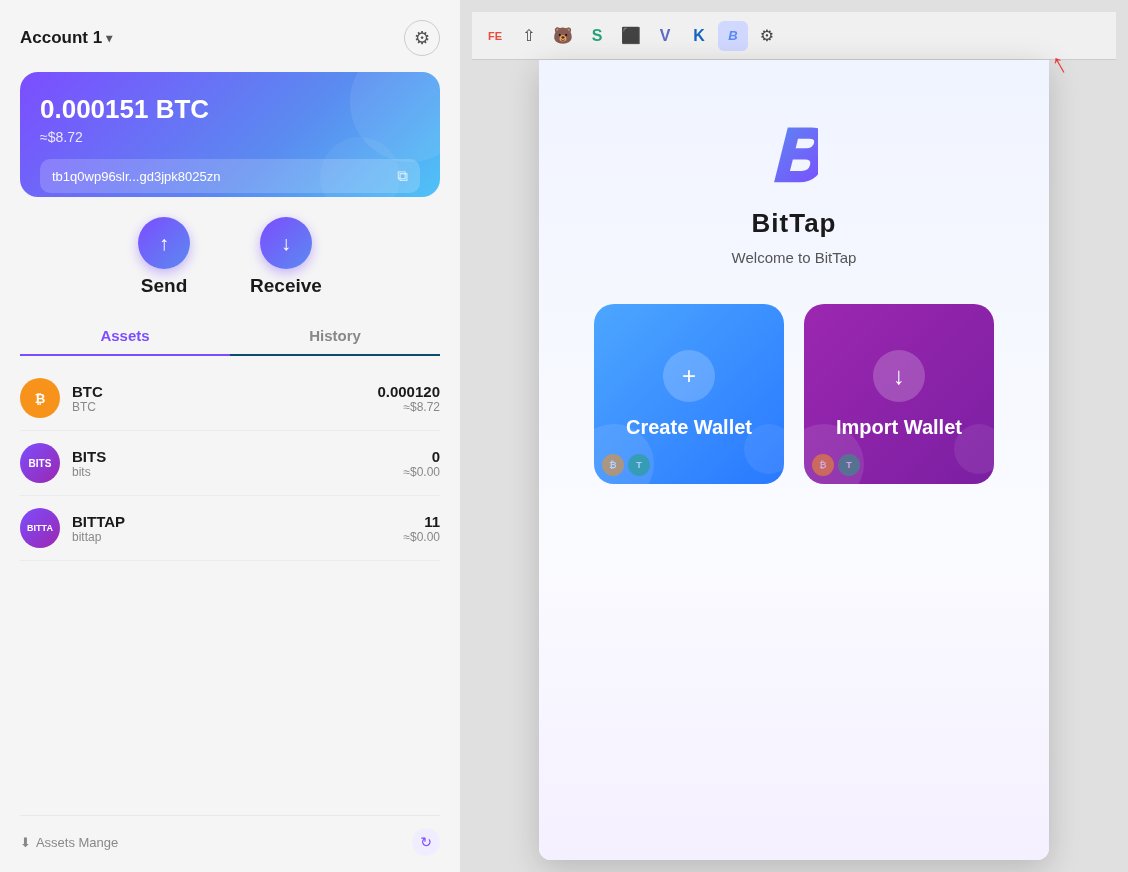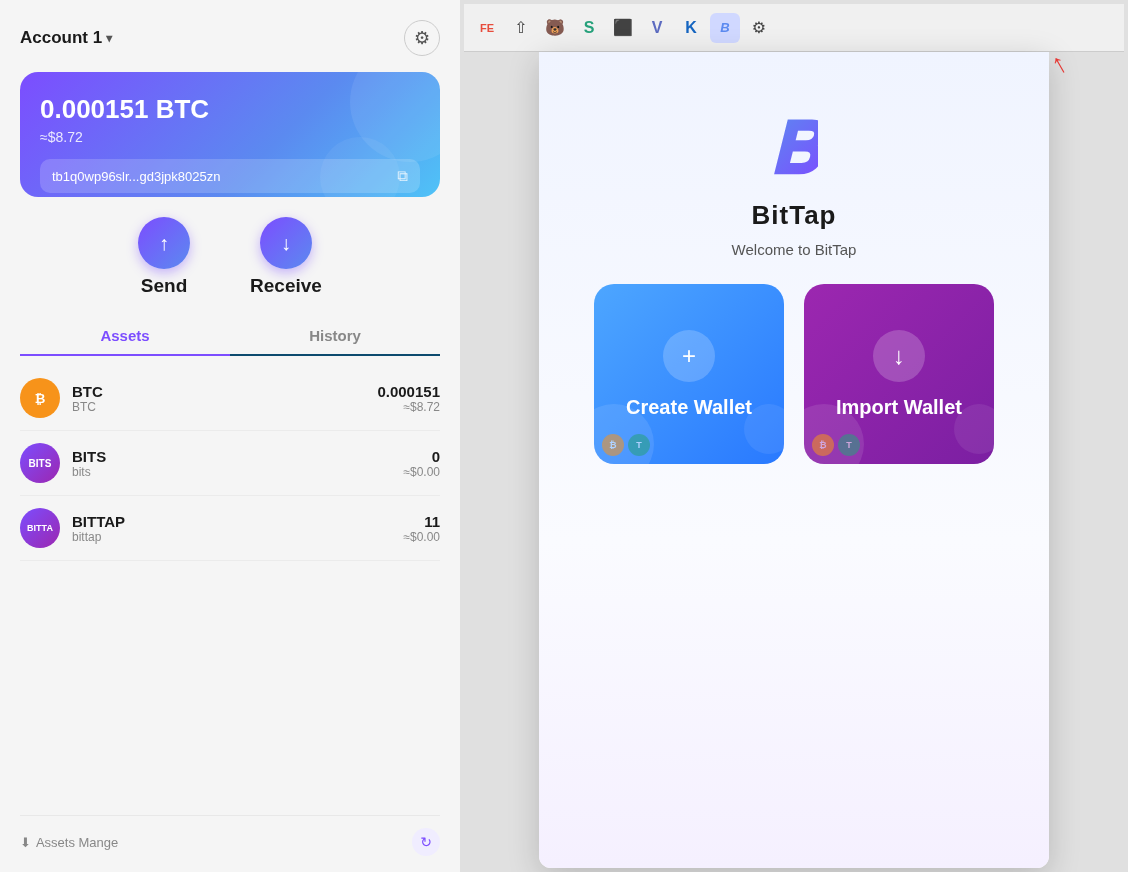--- a/index.html
+++ b/index.html
@@ -271,21 +271,21 @@
       cursor: pointer;
     }
 
     
     .right-area {
       flex: 1;
       background: #e0e0e0;
       display: flex;
       flex-direction: column;
       align-items: center;
-      padding: 4px;
+      padding: 12px;
       position: relative;
     }
 
     
     .browser-toolbar {
       width: 100%;
       height: 48px;
       background: #f0f0f0;
       display: flex;
       align-items: center;
@@ -357,21 +357,21 @@
       font-weight: 800;
       color: #1a1a1a;
       text-align: center;
       margin-bottom: 10px;
       letter-spacing: 1px;
     }
 
     .welcome-text {
       font-size: 15px;
       color: #555;
-      margin-bottom: 26px;
+      margin-bottom: 38px;
       text-align: center;
     }
 
     
     .wallet-actions {
       display: flex;
       gap: 20px;
       width: 100%;
       justify-content: center;
     }
@@ -519,21 +519,21 @@
 
   <div class="asset-list">
 
     <div class="asset-item">
       <div class="asset-icon btc">₿</div>
       <div class="asset-info">
         <div class="asset-name">BTC</div>
         <div class="asset-sub">BTC</div>
       </div>
       <div class="asset-amounts">
-        <div class="asset-qty">0.000151</div>
+        <div class="asset-qty">0.000120</div>
         <div class="asset-usd">≈$8.72</div>
       </div>
     </div>
 
     <div class="asset-item">
       <div class="asset-icon bits" style="font-size:10px;">BITS</div>
       <div class="asset-info">
         <div class="asset-name">BITS</div>
         <div class="asset-sub">bits</div>
       </div>

